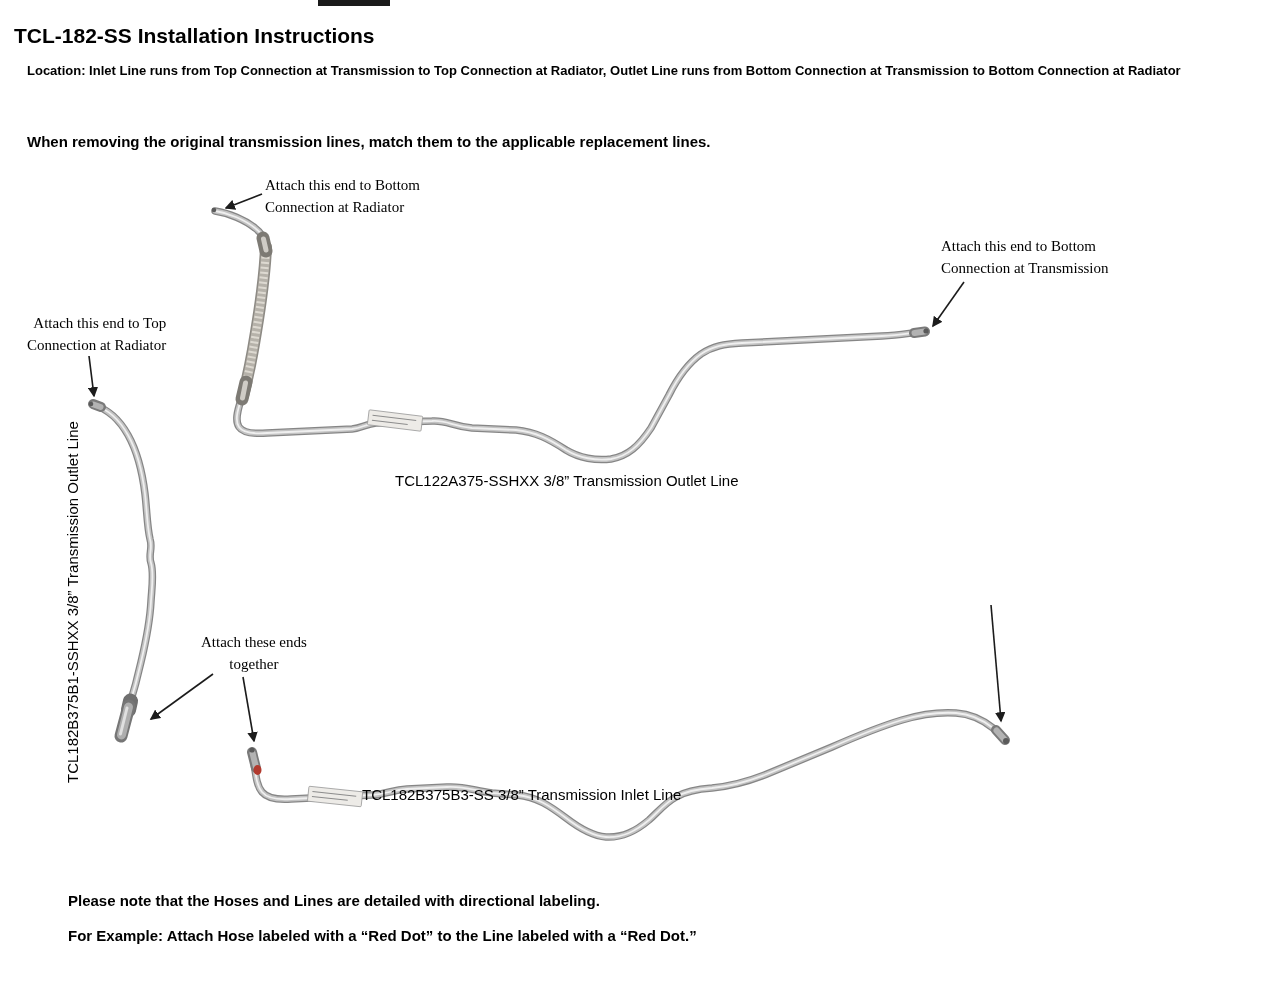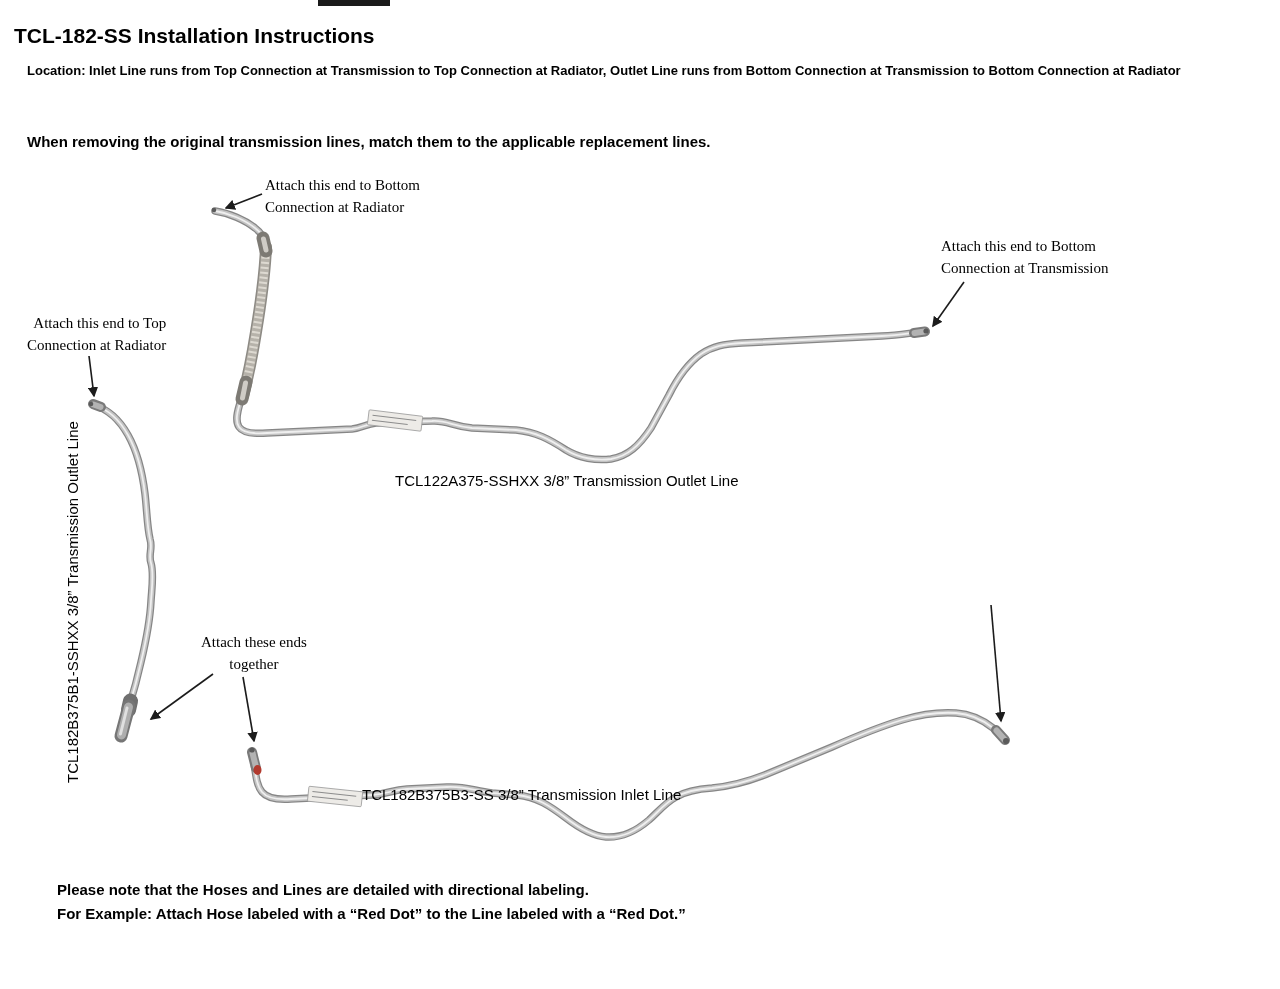--- a/index.html
+++ b/index.html
@@ -19,21 +19,21 @@
   .co-4 { left:905px; top:559px; }
   .co-5 { left:201px; top:631px; text-align:center; }
   .part-label { font-size:15px; white-space:nowrap; }
   .pl-outlet  { left:395px; top:472px; }
   .pl-inlet   { left:362px; top:750px;margin-top:36px; }
   .vlabel {
     left:64px; top:783px; font-size:15px; white-space:nowrap;
     transform:rotate(-90deg); transform-origin:0 0;
   }
   .footer { left:57px; top:878px; font-size:15px; font-weight:bold; line-height:23.5px; }
-  .footer p { margin:0; }
+  .footer p { margin:11px; }
   svg.diagram { position:absolute; left:0; top:0; }
 
   
   .t-outer { fill:none; stroke:#868686; stroke-width:7.5; stroke-linecap:round; stroke-linejoin:round; }
   .t-mid   { fill:none; stroke:#c3c3c3; stroke-width:5;   stroke-linecap:round; stroke-linejoin:round; }
   .t-hi    { fill:none; stroke:#efefef; stroke-width:1.8; stroke-linecap:round; stroke-linejoin:round; }
   
   .b-outer { fill:none; stroke:#8d8a84; stroke-width:12;  stroke-linecap:round; }
   .b-mid   { fill:none; stroke:#b6b2aa; stroke-width:9; }
   .b-dash  { fill:none; stroke:#ddd9d1; stroke-width:8; stroke-dasharray:2 3; }

